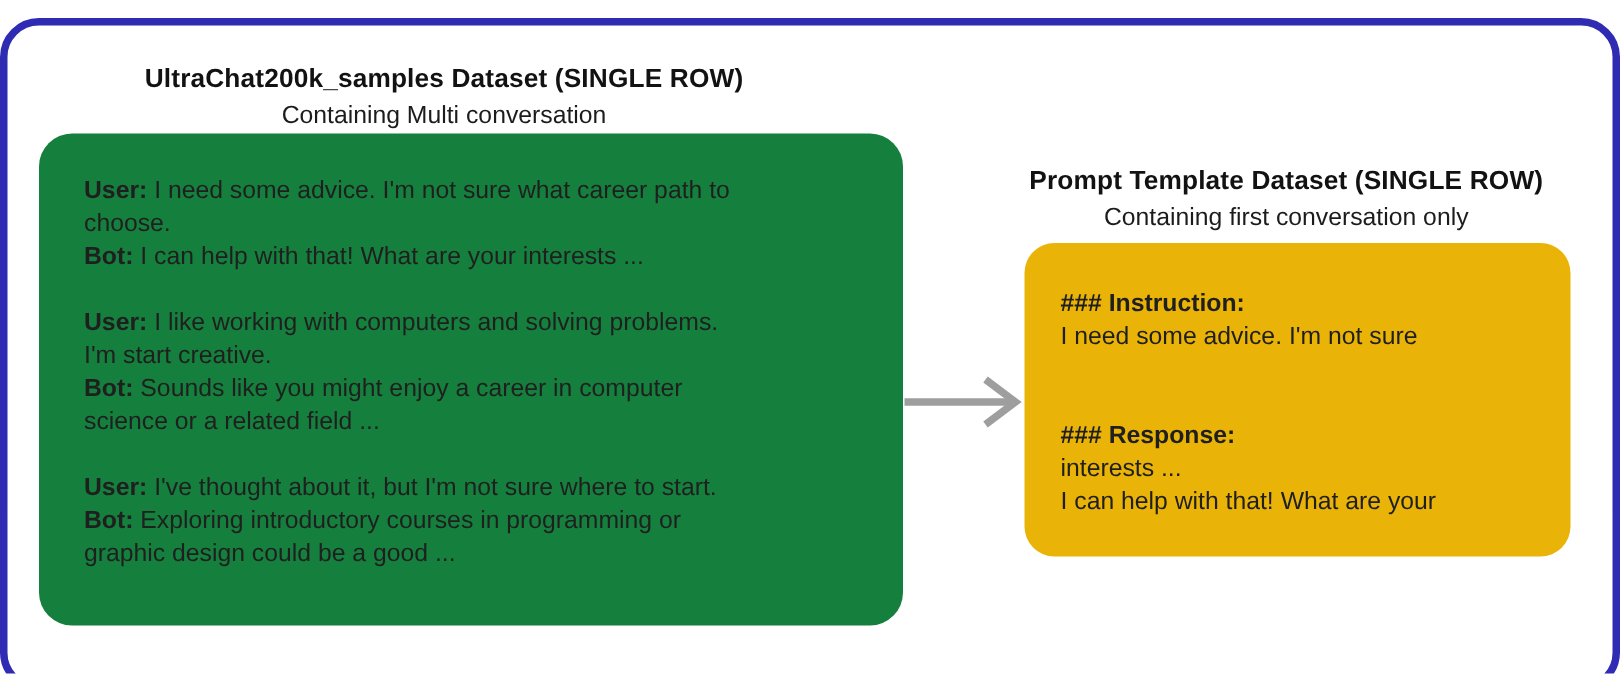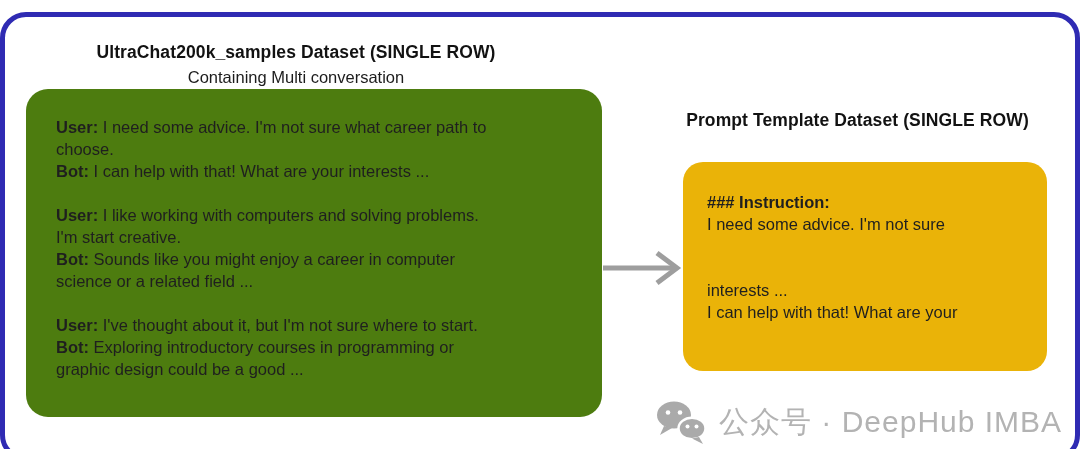--- a/index.html
+++ b/index.html
@@ -22,21 +22,21 @@
   .hdr .title { font-weight: bold; font-size: 17.5px; letter-spacing: 0.1px; }
   .hdr .subtitle { font-size: 16.5px; margin-top: 5px; color: #1c1c1c; }
 
   .left-header  { left: 21px;  top: 25px;  width: 540px; }
   .right-header { left: 645px; top: 93px;  width: 415px; }
 
   .convo-box {
     position: absolute;
     left: 21px; top: 72px;
     width: 576px; height: 328px;
-    background: #4d7c0f;
+    background: #15803d;
     border-radius: 22px;
     padding: 27px 30px;
     font-size: 16.5px;
     line-height: 22px;
     color: #1f1f1f;
   }
   .prompt-box {
     position: absolute;
     left: 678px; top: 145px;
     width: 364px; height: 209px;
@@ -100,44 +100,29 @@
     </div>
   </div>
 
   <svg class="arrow" viewBox="0 0 84 44">
     <line x1="2" y1="22" x2="72" y2="22" stroke="#9e9e9e" stroke-width="5"></line>
     <polyline points="56,7 76,22 56,37" fill="none" stroke="#9e9e9e" stroke-width="5"></polyline>
   </svg>
 
   <div class="hdr right-header">
     <div class="title">Prompt Template Dataset (SINGLE ROW)</div>
+    <div class="subtitle">Containing first conversation only</div>
   </div>
 
   <div class="prompt-box">
     <div class="section">
       <div class="line b">### Instruction:</div>
       <div class="line">I need some advice. I'm not sure</div>
     </div>
     <div class="section">
+      <div class="line b">### Response:</div>
       <div class="line">interests ...</div>
       <div class="line">I can help with that! What are your</div>
     </div>
   </div>
 
-  <div class="watermark">
-    <svg class="wechat-icon" viewBox="0 0 52 45">
-      <g fill="#aaaaaa">
-        <ellipse cx="19" cy="15" rx="17" ry="13.5"></ellipse>
-        <polygon points="9,26 5,35 17,28"></polygon>
-      </g>
-      <circle cx="13" cy="12.5" r="2.3" fill="#ffffff"></circle>
-      <circle cx="25" cy="12.5" r="2.3" fill="#ffffff"></circle>
-      <g>
-        <ellipse cx="37" cy="28.5" rx="13.5" ry="10.8" fill="#aaaaaa" stroke="#ffffff" stroke-width="2.5"></ellipse>
-        <polygon points="44,37 48,44 37,38.5" fill="#aaaaaa"></polygon>
-      </g>
-      <circle cx="32.5" cy="26.5" r="2" fill="#ffffff"></circle>
-      <circle cx="41.5" cy="26.5" r="2" fill="#ffffff"></circle>
-    </svg>
-    <span>公众号 · DeepHub IMBA</span>
-  </div>
 
 </div>
 
 </body></html>

